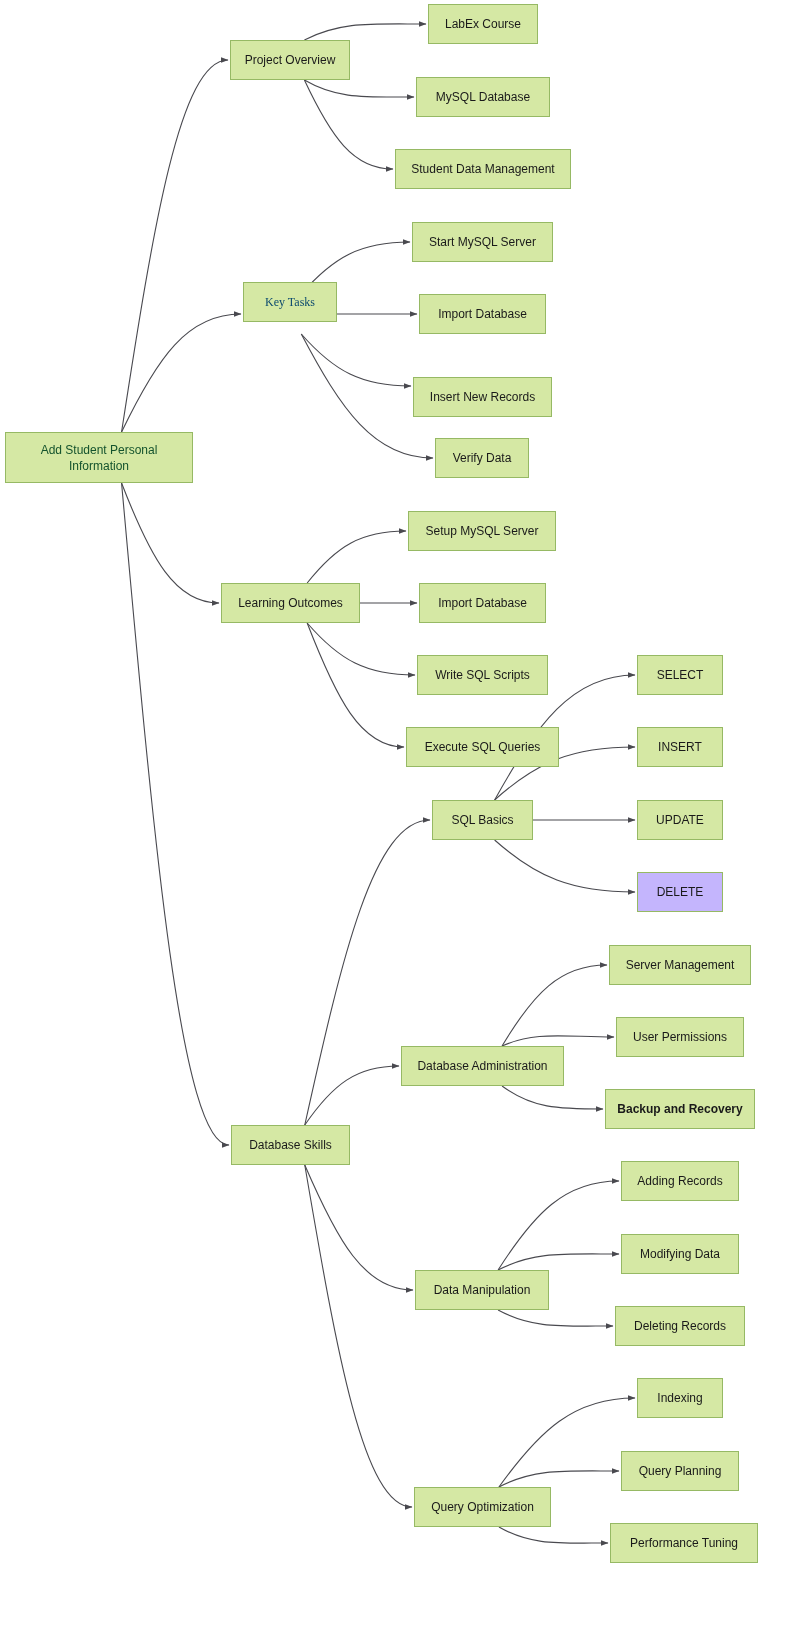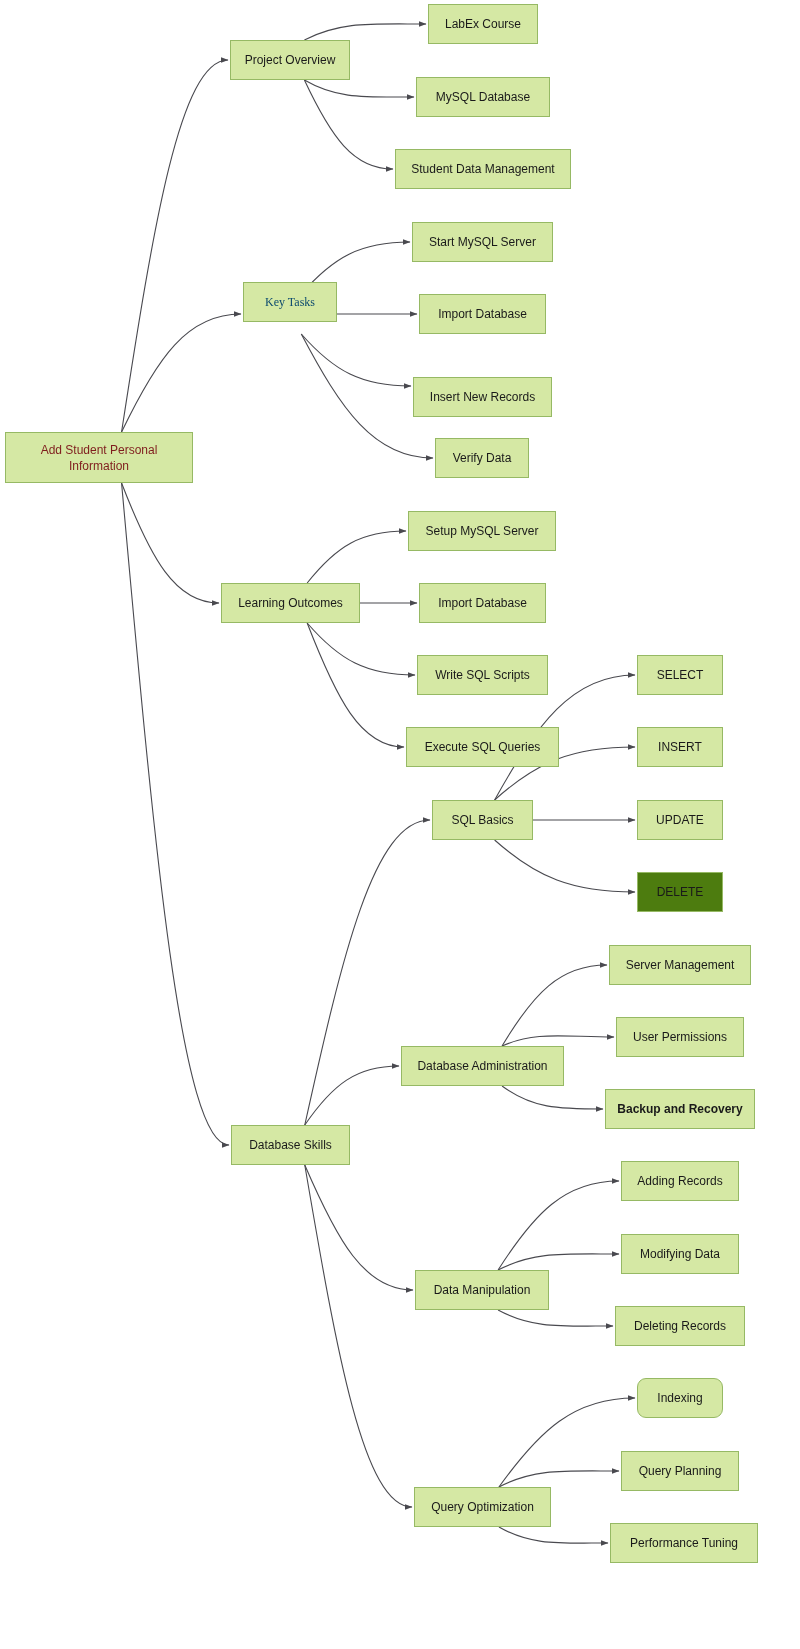--- a/index.html
+++ b/index.html
@@ -85,48 +85,48 @@
         <path d="M502.06,1086 C532.342,1108.36 557.577,1109 603,1109" fill="none" stroke="#49494f" stroke-width="1.1" marker-end="url(#arrow)"></path>
         <path d="M498.08,1270 C534.356,1213.32 564.586,1181 619,1181" fill="none" stroke="#49494f" stroke-width="1.1" marker-end="url(#arrow)"></path>
         <path d="M498.08,1270 C534.356,1251.28 564.586,1254 619,1254" fill="none" stroke="#49494f" stroke-width="1.1" marker-end="url(#arrow)"></path>
         <path d="M498.08,1310 C532.556,1328.72 561.2860000000001,1326 613,1326" fill="none" stroke="#49494f" stroke-width="1.1" marker-end="url(#arrow)"></path>
         <path d="M498.94,1487 C539.758,1430.32 573.773,1398 635,1398" fill="none" stroke="#49494f" stroke-width="1.1" marker-end="url(#arrow)"></path>
         <path d="M498.94,1487 C534.958,1468.28 564.973,1471 619,1471" fill="none" stroke="#49494f" stroke-width="1.1" marker-end="url(#arrow)"></path>
         <path d="M498.94,1527 C531.658,1545.72 558.923,1543 608,1543" fill="none" stroke="#49494f" stroke-width="1.1" marker-end="url(#arrow)"></path>
       </g>
   </svg>
   <div id="node-layer">
-      <div class="node" style="left: 5px; top: 432px; width: 188px; height: 51px; background: rgb(213, 232, 164); border-color: rgb(150, 185, 100); color: #7f1d1d;"><span class="node-label">Add Student Personal
+      <div class="node" style="left: 5px; top: 432px; width: 188px; height: 51px; background: rgb(213, 232, 164); border-color: rgb(150, 185, 100); color: #14532d;"><span class="node-label">Add Student Personal
 Information</span></div>
       <div class="node" style="left: 230px; top: 40px; width: 120px; height: 40px; background: rgb(213, 232, 164); border-color: rgb(150, 185, 100); color: rgb(26, 26, 26);"><span class="node-label">Project Overview</span></div>
       <div class="node" style="left: 428px; top: 4px; width: 110px; height: 40px; background: rgb(213, 232, 164); border-color: rgb(150, 185, 100); color: rgb(26, 26, 26);"><span class="node-label">LabEx Course</span></div>
       <div class="node" style="left: 416px; top: 77px; width: 134px; height: 40px; background: rgb(213, 232, 164); border-color: rgb(150, 185, 100); color: rgb(26, 26, 26);"><span class="node-label">MySQL Database</span></div>
       <div class="node" style="left: 395px; top: 149px; width: 176px; height: 40px; background: rgb(213, 232, 164); border-color: rgb(150, 185, 100); color: rgb(26, 26, 26);"><span class="node-label">Student Data Management</span></div>
       <div class="node" style="left: 243px; top: 282px; width: 94px; height: 40px; background: rgb(213, 232, 164); border-color: rgb(150, 185, 100); color: #0c4a6e; font-family: Liberation Serif, serif;"><span class="node-label">Key Tasks</span></div>
       <div class="node" style="left: 412px; top: 222px; width: 141px; height: 40px; background: rgb(213, 232, 164); border-color: rgb(150, 185, 100); color: rgb(26, 26, 26);"><span class="node-label">Start MySQL Server</span></div>
       <div class="node" style="left: 419px; top: 294px; width: 127px; height: 40px; background: rgb(213, 232, 164); border-color: rgb(150, 185, 100); color: rgb(26, 26, 26);"><span class="node-label">Import Database</span></div>
       <div class="node" style="left: 413px; top: 366px; width: 139px; height: 40px; background: rgb(213, 232, 164); border-color: rgb(150, 185, 100); color: rgb(26, 26, 26); margin-top: 11px;"><span class="node-label">Insert New Records</span></div>
       <div class="node" style="left: 435px; top: 438px; width: 94px; height: 40px; background: rgb(213, 232, 164); border-color: rgb(150, 185, 100); color: rgb(26, 26, 26); justify-content: center;"><span class="node-label">Verify Data</span></div>
       <div class="node" style="left: 221px; top: 583px; width: 139px; height: 40px; background: rgb(213, 232, 164); border-color: rgb(150, 185, 100); color: rgb(26, 26, 26);"><span class="node-label">Learning Outcomes</span></div>
       <div class="node" style="left: 408px; top: 511px; width: 148px; height: 40px; background: rgb(213, 232, 164); border-color: rgb(150, 185, 100); color: rgb(26, 26, 26);"><span class="node-label">Setup MySQL Server</span></div>
       <div class="node" style="left: 419px; top: 583px; width: 127px; height: 40px; background: rgb(213, 232, 164); border-color: rgb(150, 185, 100); color: rgb(26, 26, 26);"><span class="node-label">Import Database</span></div>
       <div class="node" style="left: 417px; top: 655px; width: 131px; height: 40px; background: rgb(213, 232, 164); border-color: rgb(150, 185, 100); color: rgb(26, 26, 26);"><span class="node-label">Write SQL Scripts</span></div>
       <div class="node" style="left: 406px; top: 727px; width: 153px; height: 40px; background: rgb(213, 232, 164); border-color: rgb(150, 185, 100); color: rgb(26, 26, 26);"><span class="node-label">Execute SQL Queries</span></div>
       <div class="node" style="left: 432px; top: 800px; width: 101px; height: 40px; background: rgb(213, 232, 164); border-color: rgb(150, 185, 100); color: rgb(26, 26, 26);"><span class="node-label">SQL Basics</span></div>
       <div class="node" style="left: 637px; top: 655px; width: 86px; height: 40px; background: rgb(213, 232, 164); border-color: rgb(150, 185, 100); color: rgb(26, 26, 26);"><span class="node-label">SELECT</span></div>
       <div class="node" style="left: 637px; top: 727px; width: 86px; height: 40px; background: rgb(213, 232, 164); border-color: rgb(150, 185, 100); color: rgb(26, 26, 26);"><span class="node-label">INSERT</span></div>
       <div class="node" style="left: 637px; top: 800px; width: 86px; height: 40px; background: rgb(213, 232, 164); border-color: rgb(150, 185, 100); color: rgb(26, 26, 26);"><span class="node-label">UPDATE</span></div>
-      <div class="node" style="left: 637px; top: 872px; width: 86px; height: 40px; background: #4d7c0f; border-color: rgb(150, 185, 100); color: rgb(26, 26, 26);"><span class="node-label">DELETE</span></div>
+      <div class="node" style="left: 637px; top: 872px; width: 86px; height: 40px; background: #c4b5fd; border-color: rgb(150, 185, 100); color: rgb(26, 26, 26);"><span class="node-label">DELETE</span></div>
       <div class="node" style="left: 231px; top: 1125px; width: 119px; height: 40px; background: rgb(213, 232, 164); border-color: rgb(150, 185, 100); color: rgb(26, 26, 26);"><span class="node-label">Database Skills</span></div>
       <div class="node" style="left: 401px; top: 1046px; width: 163px; height: 40px; background: rgb(213, 232, 164); border-color: rgb(150, 185, 100); color: rgb(26, 26, 26);"><span class="node-label">Database Administration</span></div>
       <div class="node" style="left: 609px; top: 945px; width: 142px; height: 40px; background: rgb(213, 232, 164); border-color: rgb(150, 185, 100); color: rgb(26, 26, 26);"><span class="node-label">Server Management</span></div>
       <div class="node" style="left: 616px; top: 1017px; width: 128px; height: 40px; background: rgb(213, 232, 164); border-color: rgb(150, 185, 100); color: rgb(26, 26, 26);"><span class="node-label">User Permissions</span></div>
       <div class="node" style="left: 605px; top: 1089px; width: 150px; height: 40px; background: rgb(213, 232, 164); border-color: rgb(150, 185, 100); color: rgb(26, 26, 26); font-weight: bold;"><span class="node-label">Backup and Recovery</span></div>
       <div class="node" style="left: 415px; top: 1270px; width: 134px; height: 40px; background: rgb(213, 232, 164); border-color: rgb(150, 185, 100); color: rgb(26, 26, 26);"><span class="node-label">Data Manipulation</span></div>
       <div class="node" style="left: 621px; top: 1161px; width: 118px; height: 40px; background: rgb(213, 232, 164); border-color: rgb(150, 185, 100); color: rgb(26, 26, 26);"><span class="node-label">Adding Records</span></div>
       <div class="node" style="left: 621px; top: 1234px; width: 118px; height: 40px; background: rgb(213, 232, 164); border-color: rgb(150, 185, 100); color: rgb(26, 26, 26);"><span class="node-label">Modifying Data</span></div>
       <div class="node" style="left: 615px; top: 1306px; width: 130px; height: 40px; background: rgb(213, 232, 164); border-color: rgb(150, 185, 100); color: rgb(26, 26, 26);"><span class="node-label">Deleting Records</span></div>
       <div class="node" style="left: 414px; top: 1487px; width: 137px; height: 40px; background: rgb(213, 232, 164); border-color: rgb(150, 185, 100); color: rgb(26, 26, 26);"><span class="node-label">Query Optimization</span></div>
-      <div class="node" style="left: 637px; top: 1378px; width: 86px; height: 40px; background: rgb(213, 232, 164); border-color: rgb(150, 185, 100); color: rgb(26, 26, 26); border-radius: 9px;"><span class="node-label">Indexing</span></div>
+      <div class="node" style="left: 637px; top: 1378px; width: 86px; height: 40px; background: rgb(213, 232, 164); border-color: rgb(150, 185, 100); color: rgb(26, 26, 26);"><span class="node-label">Indexing</span></div>
       <div class="node" style="left: 621px; top: 1451px; width: 118px; height: 40px; background: rgb(213, 232, 164); border-color: rgb(150, 185, 100); color: rgb(26, 26, 26);"><span class="node-label">Query Planning</span></div>
       <div class="node" style="left: 610px; top: 1523px; width: 148px; height: 40px; background: rgb(213, 232, 164); border-color: rgb(150, 185, 100); color: rgb(26, 26, 26); justify-content: center;"><span class="node-label">Performance Tuning</span></div>
     </div>
 </div>
 
 </body></html>

